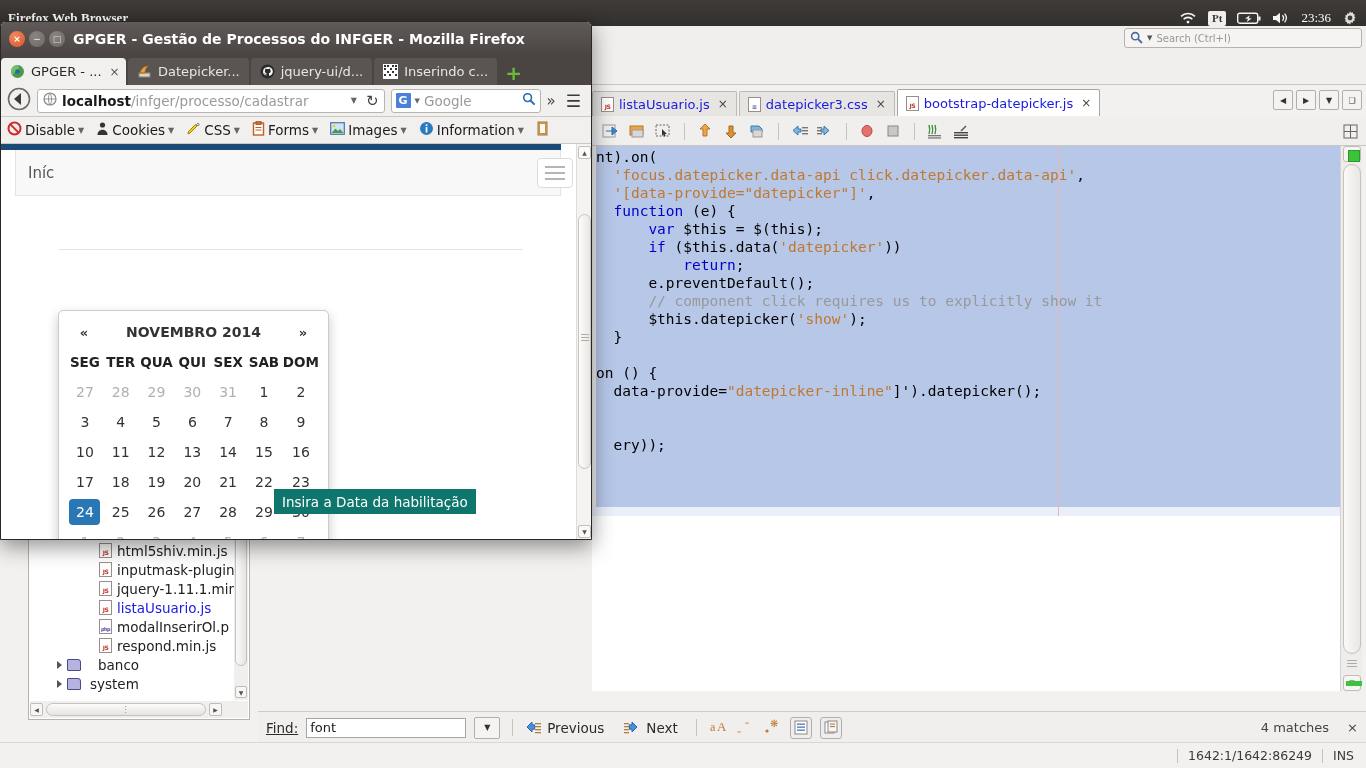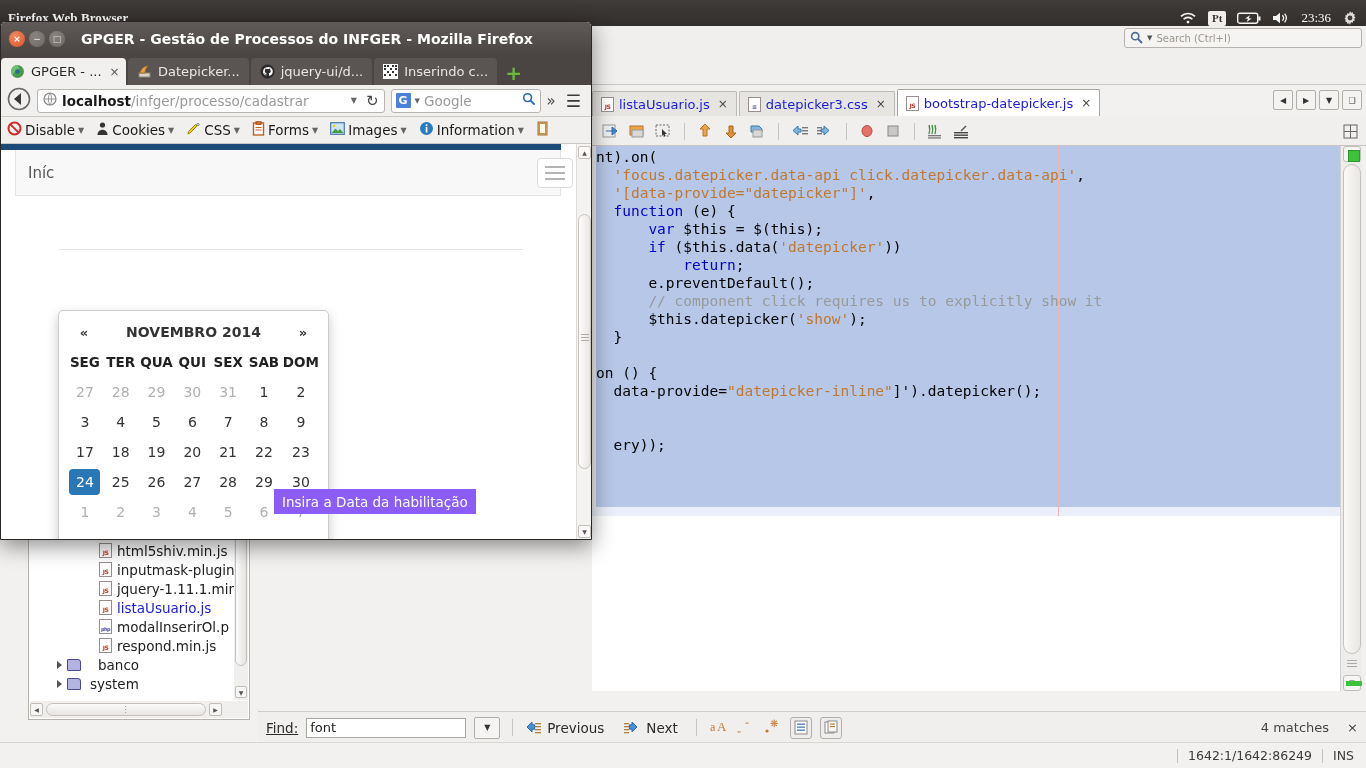--- a/index.html
+++ b/index.html
@@ -233,21 +233,21 @@
     display: flex; align-items: center; padding-left: 8px;
     color: #ffffff; font-size: 14px; font-weight: bold;
     border-radius: 4px 4px 0 0;
   }
   .winbtn { width: 16px; height: 16px; border-radius: 50%; margin-right: 4px;
             display:flex; align-items:center; justify-content:center;
             font-size: 9px; color: #4a3020; }
   .wb-close { background: radial-gradient(circle at 35% 30%, #f08a5d, #d9532c); color:#fff; }
   .wb-min   { background: radial-gradient(circle at 35% 30%, #8a8480, #6e6864); color:#dcd8d4; }
   .wb-max   { background: radial-gradient(circle at 35% 30%, #8a8480, #6e6864); color:#dcd8d4; }
-  #ff-title { margin-left: 12px; }
+  #ff-title { margin-left: 4px; }
 
   #ff-tabbar {
     height: 30px; background: #4a4542;
     display: flex; align-items: flex-end; padding-left: 0;
   }
   .fftab {
     height: 27px; display: flex; align-items: center; gap: 6px;
     padding: 0 9px; font-size: 13px; color: #e8e6e3;
     background: #5a5552; border-radius: 4px 4px 0 0; margin-right: 2px;
     white-space: nowrap; max-width: 125px;
@@ -345,21 +345,21 @@
   table.dp td {
     font-size: 14px; color: #333; height: 30px; width: 36px; text-align: center;
   }
   table.dp td.old, table.dp td.new { color: #b0b0b0; }
   table.dp td span.d { display:block; width: 31px; height: 26px; line-height: 26px; margin: 0 auto; border-radius: 4px; }
   table.dp td.active span.d { background: #2a77b5; color: #fff; }
 
   
   #tooltip {
     position: absolute; left: 274px; top: 489px; height: 25px;
-    background: #8b5cf6; color: #fff; font-size: 13.5px;
+    background: #0f766e; color: #fff; font-size: 13.5px;
     display: flex; align-items: center; padding: 0 8px; z-index: 40;
   }
 </style>
 </head>
 <body>
 
 <div id="ide">
 
   <div id="ide-topband"></div>
 
@@ -976,20 +976,43 @@
               </td>
               <td>
                 <span class="d">8</span>
               </td>
               <td>
                 <span class="d">9</span>
               </td>
             </tr>
             <tr>
               <td>
+                <span class="d">10</span>
+              </td>
+              <td>
+                <span class="d">11</span>
+              </td>
+              <td>
+                <span class="d">12</span>
+              </td>
+              <td>
+                <span class="d">13</span>
+              </td>
+              <td>
+                <span class="d">14</span>
+              </td>
+              <td>
+                <span class="d">15</span>
+              </td>
+              <td>
+                <span class="d">16</span>
+              </td>
+            </tr>
+            <tr>
+              <td>
                 <span class="d">17</span>
               </td>
               <td>
                 <span class="d">18</span>
               </td>
               <td>
                 <span class="d">19</span>
               </td>
               <td>
                 <span class="d">20</span>

